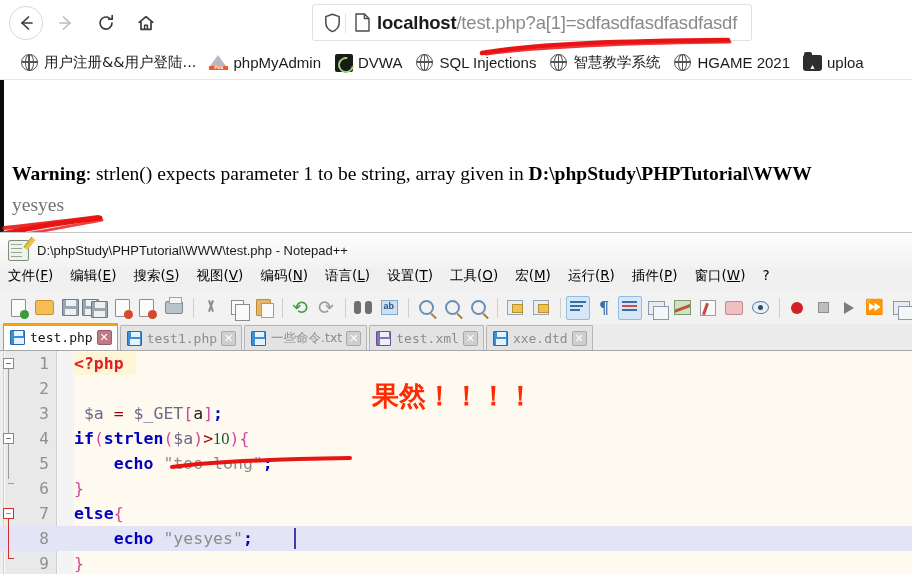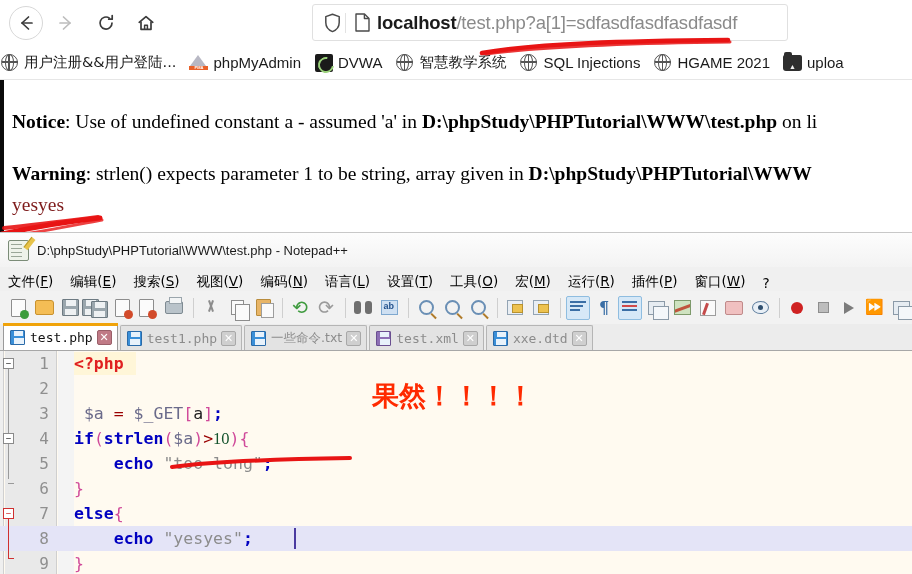--- a/index.html
+++ b/index.html
@@ -21,38 +21,38 @@
     display:flex; align-items:center;
   }
   .nav-btn {
     width:34px; height:34px; margin-left:6px;
     display:flex; align-items:center; justify-content:center;
     border-radius:50%;
   }
   .nav-btn.first { margin-left:9px; border:1px solid #d8d8d8; }
   .nav-btn svg { display:block; }
   .url-wrap {
-    position:absolute; left:312px; top:4px; width:476px; height:37px;
+    position:absolute; left:312px; top:4px; width:440px; height:37px;
     background:#ffffff; border:1px solid #e0e0e0; border-radius:3px;
     display:flex; align-items:center; padding:0 8px;
     box-shadow:0 0 0 0 rgba(0,0,0,0);
   }
   .shield-icon { width:22px; display:flex; justify-content:center; }
   .url-sep { width:1px; height:20px; background:#e2e2e2; margin:0 6px 0 2px; }
   .page-icon { width:20px; display:flex; justify-content:center; }
   .url-text {
     font-family:"Liberation Sans", sans-serif;
     font-size:18.5px; color:#8a8a8a; white-space:nowrap;
     margin-left:5px; letter-spacing:-0.2px;
   }
   .url-text b { color:#1b1b1b; font-weight:700; }
 
   .bookmarks {
     position:absolute; left:0; top:45px; width:912px; height:35px;
-    display:flex; align-items:center; padding-left:0;
+    display:flex; align-items:center; padding-left:20px;
     overflow:hidden;
   }
   .bm {
     display:flex; align-items:center; height:26px;
     margin-right:13px; white-space:nowrap; flex:0 0 auto;
   }
   .bm-ico { width:19px; height:19px; margin-right:5px; flex:0 0 auto;
             display:flex; align-items:center; justify-content:center; }
   .bm-label { font-size:15px; color:#1b1b1b; }
   .bm-label.cjk { font-family:"DejaVu Sans", sans-serif; font-size:14.5px; }
@@ -84,21 +84,21 @@
     position:absolute; left:0; top:80px; width:912px; height:152px;
     background:#ffffff; overflow:hidden;
     font-family:"Liberation Serif", serif;
   }
   .page-body .left-rule { position:absolute; left:0; top:0; width:4px; height:152px; background:#0a0a0a; }
   .php-msg { position:absolute; left:12px; white-space:nowrap; font-size:19.5px; color:#000; }
   .php-msg .hd { font-weight:bold; }
   .php-msg .pth { font-weight:bold; }
   #msg-notice { top:31px; }
   #msg-warning { top:83px; }
-  #msg-output { position:absolute; left:12px; top:114px; font-size:19.5px; color:#7f1d1d;
+  #msg-output { position:absolute; left:12px; top:114px; font-size:19.5px; color:#737373;
                 font-family:"Liberation Serif", serif;text-align:right; }
 
   
   .marker { position:absolute; pointer-events:none; }
 
   
   .npp {
     position:absolute; left:0; top:232px; width:912px; height:342px;
     background:#f0f0f0; border-top:1px solid #c8c8c8;
   }
@@ -112,21 +112,21 @@
     background:#eef3ea; border:1.5px solid #7b8c78; border-radius:2px;
   }
   .npp-ico:before{content:"";position:absolute;left:2px;top:3px;width:11px;height:1.6px;background:#9aa798;
     box-shadow:0 4px 0 #9aa798, 0 8px 0 #9aa798, 0 12px 0 #9aa798;}
   .npp-ico:after{content:"";position:absolute;right:-4px;top:-4px;width:4px;height:13px;background:#e7c34a;
     transform:rotate(38deg); border-left:1px solid #b99c2c; }
   .npp-title-text { font-size:13px; color:#1a1a1a; }
 
   .npp-menu {
     position:absolute; left:0; top:34px; width:912px; height:24px;
-    display:flex; align-items:flex-end; padding-left:8px;
+    display:flex; align-items:flex-start; padding-left:8px;
     font-family:"DejaVu Sans", sans-serif; font-size:13.5px; color:#000;
     background:#f0f0f0;
   }
   .npp-menu .mi { margin-right:17px; white-space:nowrap; }
   .npp-menu .mi u { text-decoration:underline; }
 
   .npp-toolbar {
     position:absolute; left:0; top:58px; width:912px; height:33px;
     display:flex; align-items:center; padding-left:6px;
     background:#f2f2f2; overflow:hidden;
@@ -343,29 +343,29 @@
             <span class="dvwa"></span>
           </span>
         <span class="bm-label">DVWA</span>
       </div>
       <div class="bm">
         <span class="bm-ico">
             <span class="globe">
               <i></i>
             </span>
           </span>
-        <span class="bm-label cjk">智慧教学系统</span>
+        <span class="bm-label">SQL Injections</span>
       </div>
       <div class="bm">
         <span class="bm-ico">
             <span class="globe">
               <i></i>
             </span>
           </span>
-        <span class="bm-label">SQL Injections</span>
+        <span class="bm-label cjk">智慧教学系统</span>
       </div>
       <div class="bm">
         <span class="bm-ico">
             <span class="globe">
               <i></i>
             </span>
           </span>
         <span class="bm-label">HGAME 2021</span>
       </div>
       <div class="bm">
@@ -373,21 +373,20 @@
             <span class="upl"></span>
           </span>
         <span class="bm-label">uploa</span>
       </div>
     </div>
     <div class="bm-sep"></div>
 
     <div class="page-body">
       <div class="left-rule"></div>
 
-      <div class="php-msg" id="msg-notice"><span class="hd">Notice</span><span>: Use of undefined constant a - assumed 'a' in </span><span class="pth">D:\phpStudy\PHPTutorial\WWW\test.php</span><span> on li</span></div>
 
       <div class="php-msg" id="msg-warning"><span class="hd">Warning</span><span>: strlen() expects parameter 1 to be string, array given in </span><span class="pth">D:\phpStudy\PHPTutorial\WWW</span></div>
 
       <div id="msg-output">yesyes</div>
     </div>
 
     <svg class="marker" style="left:478px;top:36px;" width="260" height="22">
       <path d="M4 17 C60 7, 150 5, 250 4" stroke="#e81414" stroke-width="4.5" fill="none" stroke-linecap="round"></path>
       <path d="M8 18 C70 10, 160 7, 252 6" stroke="#e81414" stroke-width="3" fill="none" stroke-linecap="round" opacity="0.85"></path>
     </svg>

